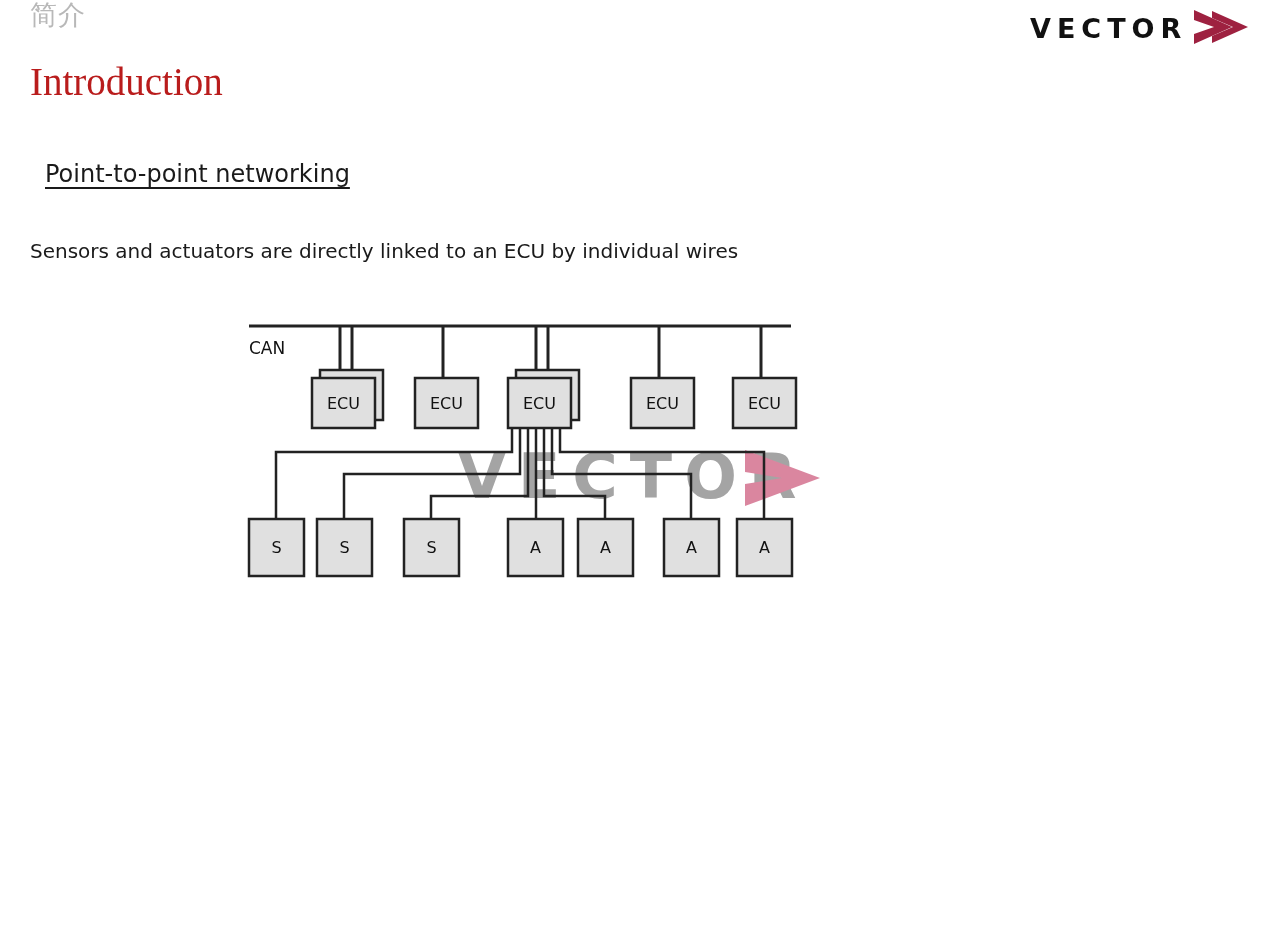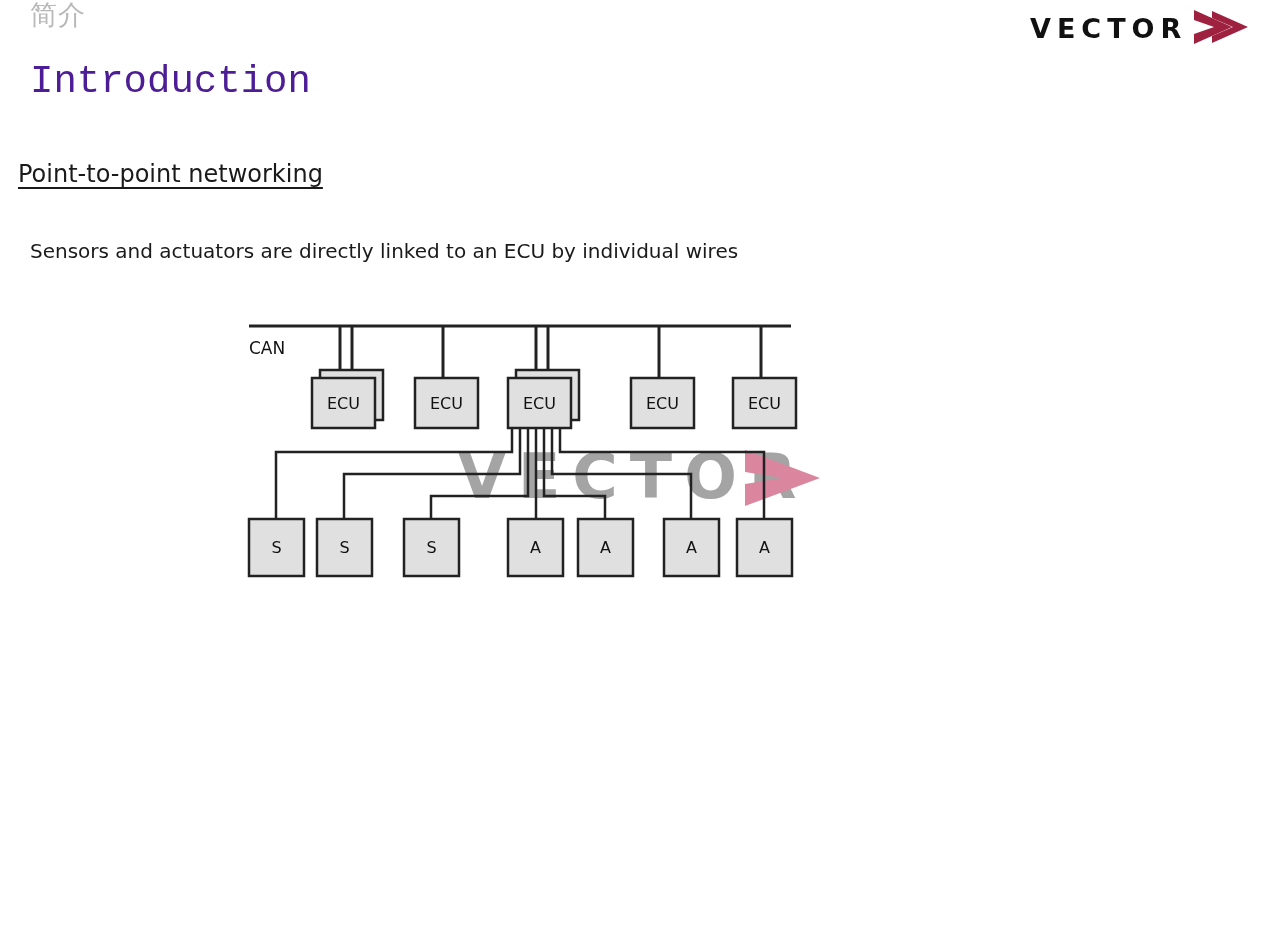--- a/index.html
+++ b/index.html
@@ -55,28 +55,28 @@
     width: 58px;
     height: 42px;
   }
 
   .page-title {
     position: absolute;
     left: 30px;
     top: 57px;
     font-size: 39px;
     line-height: 50px;
-    color: #4c1d95;
-    font-family: Liberation Mono, monospace;
+    color: #b91c1c;
+    font-family: Liberation Serif, serif;
     white-space: nowrap;
   }
 
   .subhead {
     position: absolute;
-    left: 18px;
+    left: 45px;
     top: 158px;
     font-size: 24px;
     line-height: 32px;
     color: #1a1a1a;
     text-decoration: underline;
     text-underline-offset: 5px;
     white-space: nowrap;
   }
 
   .body-line {

